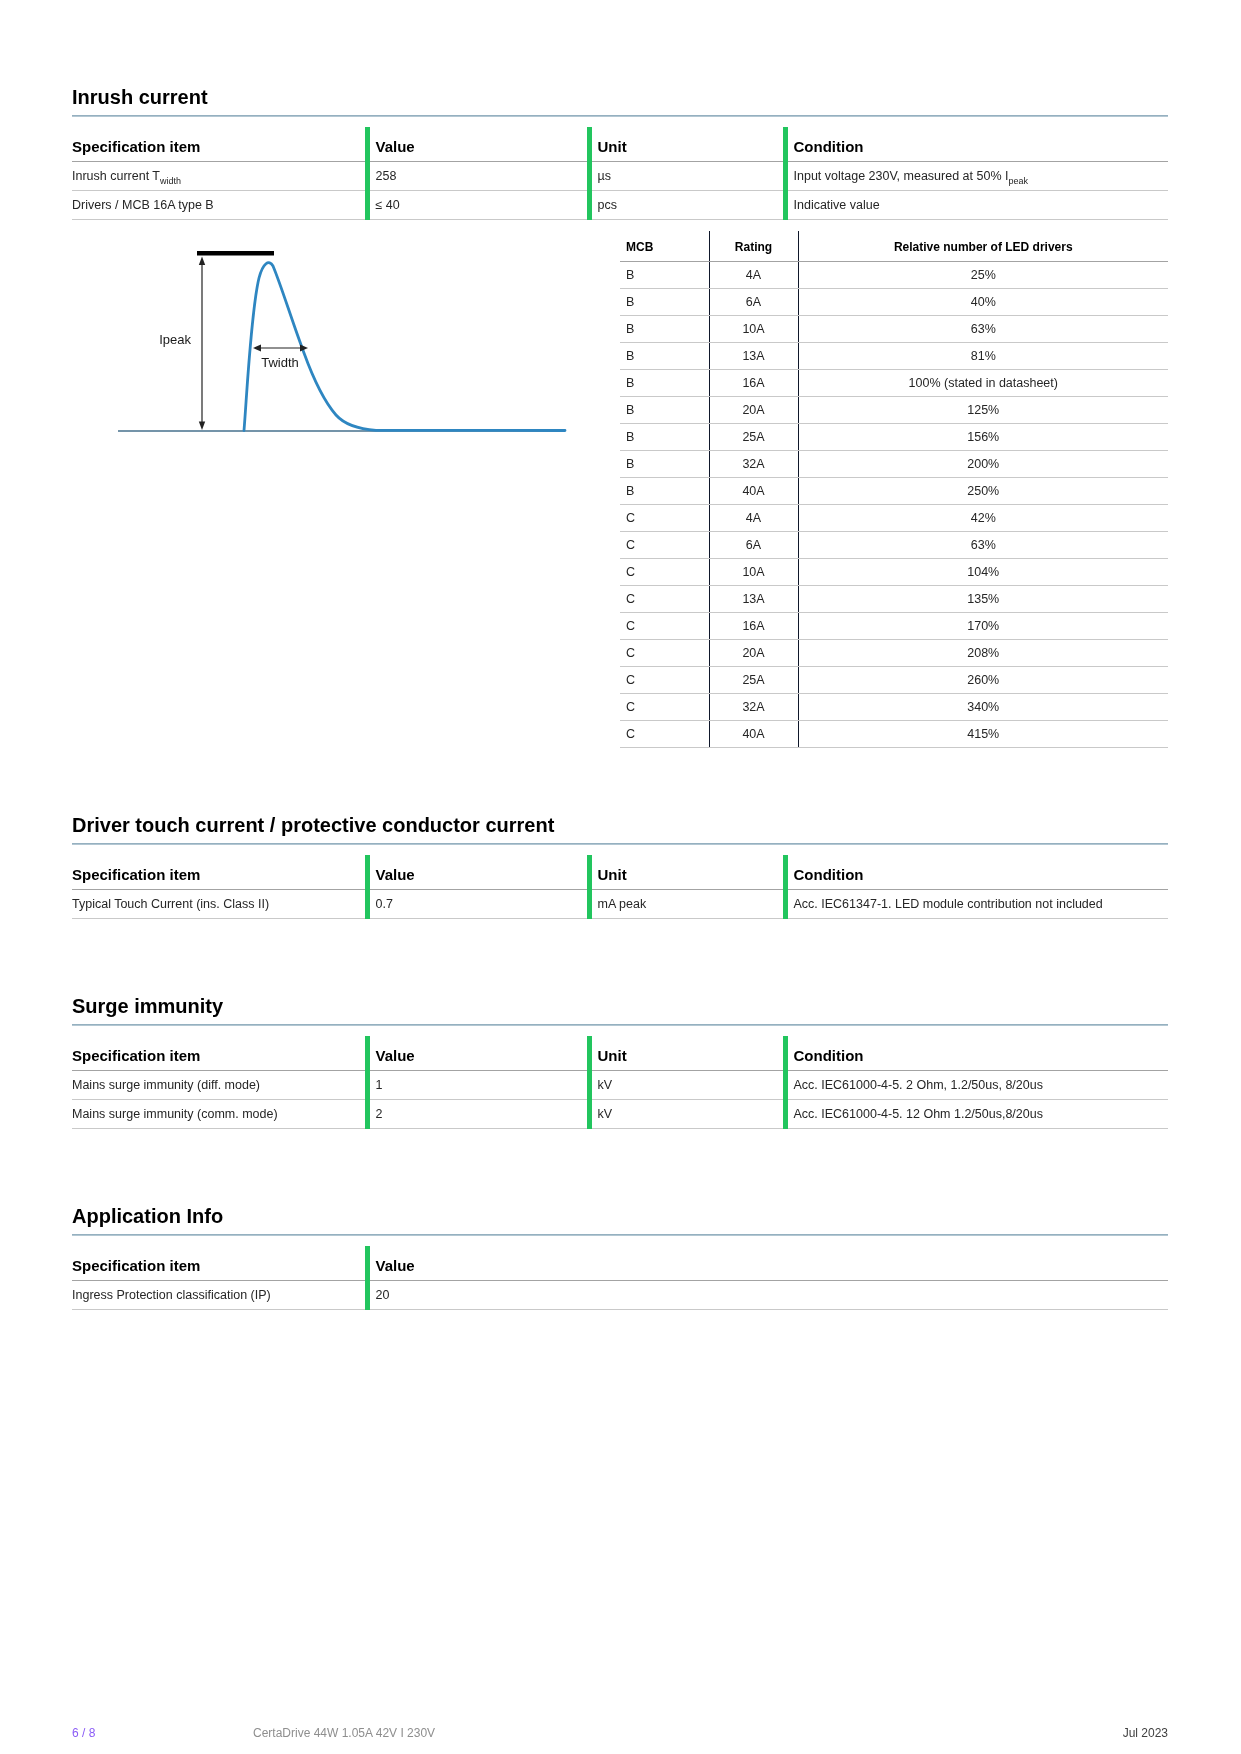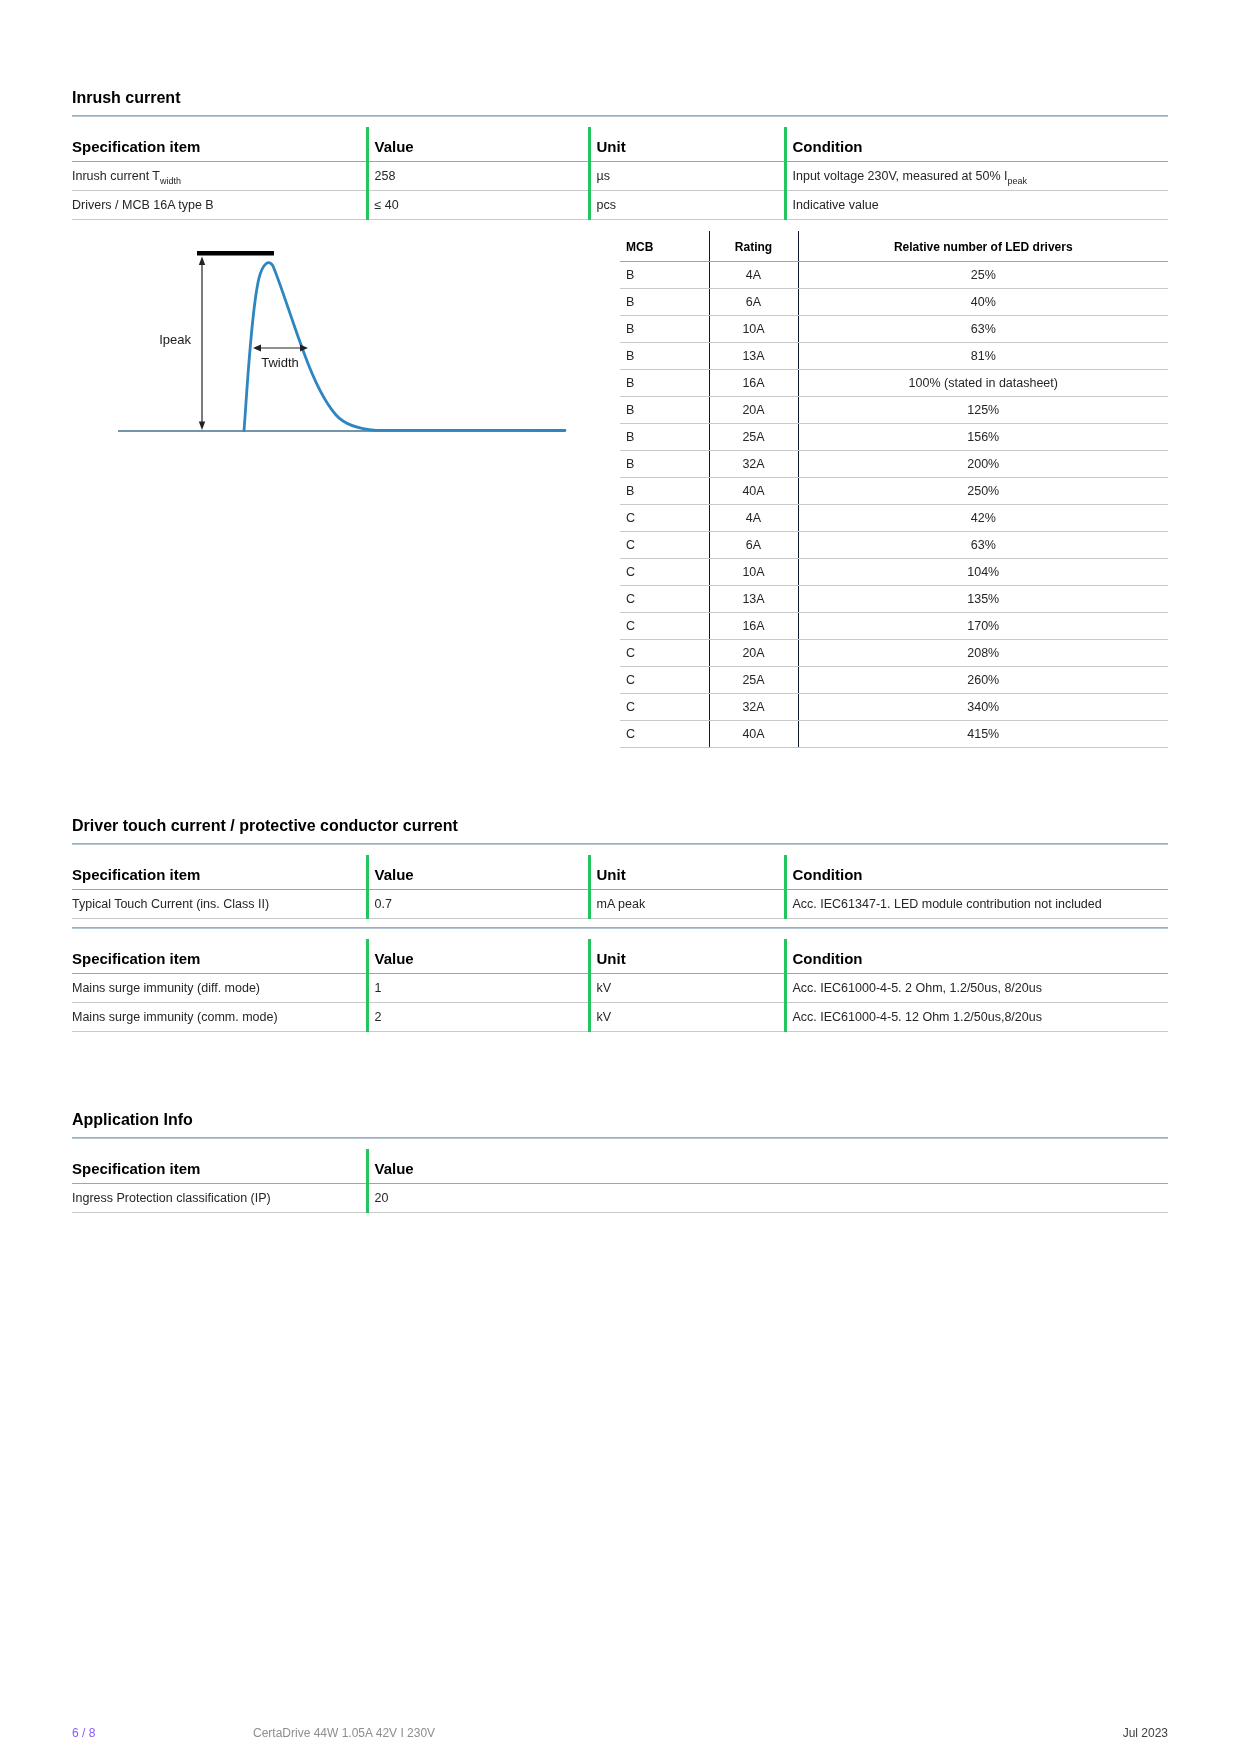--- a/index.html
+++ b/index.html
@@ -1,26 +1,26 @@
 <!DOCTYPE html>
 <html><head>
 <meta charset="utf-8">
 <style>
   html,body{margin:0;padding:0;background:#ffffff;}
   .page{position:relative;width:1241px;height:1754px;background:#fff;overflow:hidden;
         font-family:"Liberation Sans",sans-serif;color:#1a1a1a;margin:0 auto;}
   .content{position:absolute;left:72px;top:0;width:1096px;}
-  .section-title{font-size:16px;font-weight:700;color:#000;margin:0;line-height:19px;}
+  .section-title{font-size:20px;font-weight:700;color:#000;margin:0;line-height:19px;}
   .rule{height:2px;margin-top:8px;background:linear-gradient(#86a5b7,#c2d2db);}
   table{border-collapse:collapse;table-layout:fixed;}
   .spec-table{width:1096px;font-size:12.5px;color:#262626;margin-top:10px;}
   .spec-table th{text-align:left;font-size:15px;font-weight:700;color:#000;
                  padding:11px 6px 6px 6px;border-bottom:1px solid #a3a3a3;}
   .spec-table td{padding:7px 6px 6px 6px;border-bottom:1px solid #c9c9c9;line-height:15px;}
-  .spec-table th+th,.spec-table td+td{border-left:3px solid #22c55e;}
+  .spec-table th+th,.spec-table td+td{border-left:5px solid #22c55e;}
   .spec-table th:first-child,.spec-table td:first-child{padding-left:0;}
   sub{font-size:9px;line-height:0;}
   .visual-block{position:relative;height:515px;margin-top:11px;}
   .inrush-svg{position:absolute;left:38px;top:10px;}
   .mcb-table{position:absolute;left:548px;top:0;width:548px;font-size:12.5px;color:#262626;}
   .mcb-table th{text-align:left;font-size:12px;font-weight:700;color:#000;
                 padding:9px 6px 7px 6px;border-bottom:1px solid #a3a3a3;margin-left:28px;}
   .mcb-table td{padding:6px 6px 5px 6px;border-bottom:1px solid #c9c9c9;line-height:15px;}
   .mcb-table th+th,.mcb-table td+td{border-left:1px solid #0f172a;text-align:center;}
   .mt-s1{margin-top:88px;}
@@ -250,20 +250,21 @@
             <td>Typical Touch Current (ins. Class II)</td>
             <td>0.7</td>
             <td>mA peak</td>
             <td>Acc. IEC61347-1. LED module contribution not included</td>
           </tr>
         </tbody>
       </table>
     </section>
 
     <section>
+      <h2 class="section-title mt-s3">Surge immunity</h2>
       <div class="rule"></div>
       <table class="spec-table">
         <colgroup>
             <col style="width:295px">
             <col style="width:222px">
             <col style="width:196px">
             <col style="width:383px">
           </colgroup>
         <thead>
           <tr>

